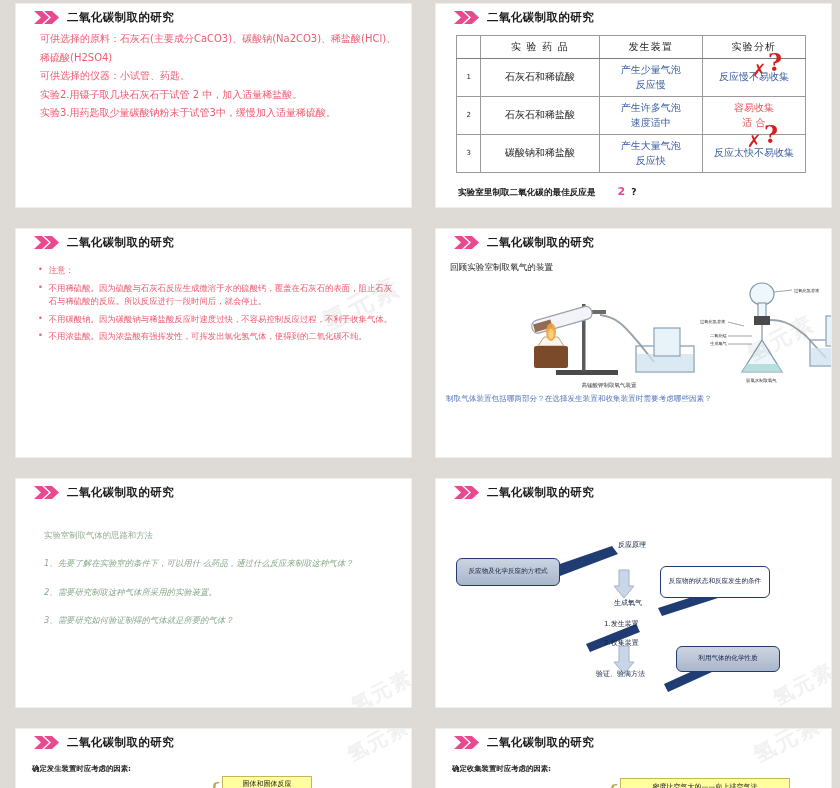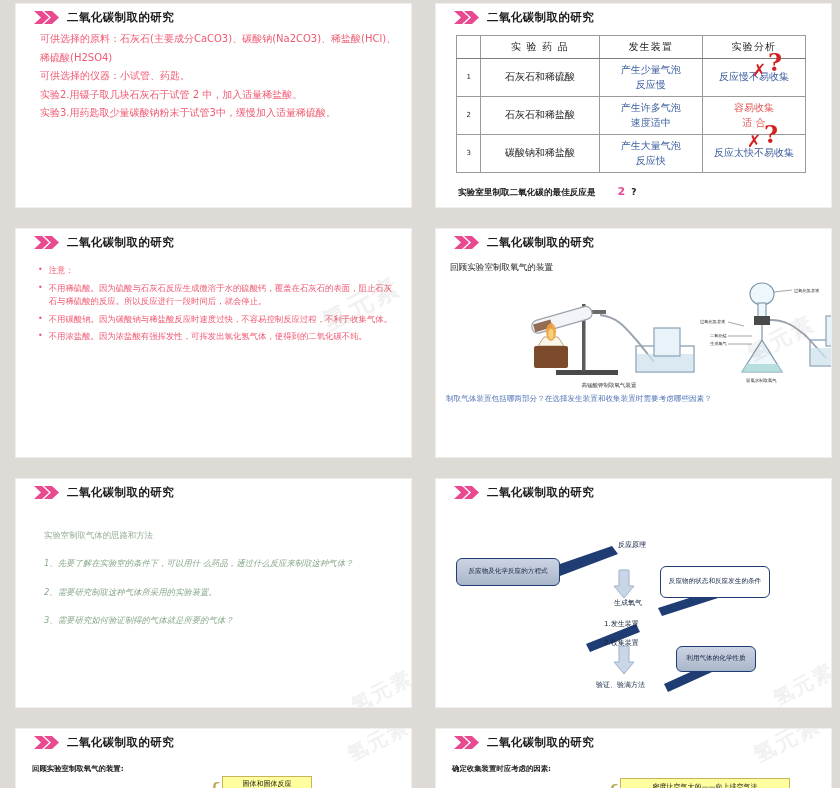--- a/index.html
+++ b/index.html
@@ -343,39 +343,39 @@
 
         <polygon points="183,142 193,142 193,158 198,158 188,170 178,158 183,158" fill="#c9d6e7" stroke="#9fb3cd" stroke-width="1"></polygon>
 
         <polygon points="228,180 272,160 276,168 232,188" fill="#1f3d73"></polygon>
       </svg>
 
       <span class="flbl" style="left:182px;top:36px;">反应原理</span>
       <span class="flbl" style="left:178px;top:94px;">生成氧气</span>
       <span class="flbl" style="left:168px;top:115px;">1.发生装置</span>
       <span class="flbl" style="left:168px;top:134px;">2.收集装置</span>
-      <span class="flbl" style="left:160px;top:176px;text-align:center;">验证、验满方法</span>
+      <span class="flbl" style="left:160px;top:165px;text-align:center;">验证、验满方法</span>
 
       <div class="cb fill" style="left:20px;top:54px;width:104px;height:28px;">反应物及化学反应的方程式</div>
       <div class="cb white" style="left:224px;top:62px;width:110px;height:32px;">反应物的状态和反应发生的条件</div>
-      <div class="cb fill" style="left:240px;top:142px;width:80px;height:26px;">利用气体的化学性质</div>
+      <div class="cb fill" style="left:240px;top:142px;width:104px;height:26px;">利用气体的化学性质</div>
 
       <div class="wm" style="right:-6px;bottom:-4px;font-size:20px;">氢元素</div>
     </div>
   </div>
 
   <div class="slide s7 s78">
     <div class="hdr">
       <svg class="chev" width="26" height="13" viewBox="0 0 26 13">
         <polygon points="0,0 8,0 15,6.5 8,13 0,13 7,6.5" fill="#e8498f"></polygon>
         <polygon points="10,0 18,0 25,6.5 18,13 10,13 17,6.5" fill="#e8498f"></polygon>
       </svg>
       <span class="hdr-title">二氧化碳制取的研究</span>
     </div>
-    <div class="sub">回顾实验室制取氧气的装置:</div>
+    <div class="sub">确定发生装置时应考虑的因素:</div>
 
     <div style="position:relative;height:60px;">
 
       <span class="brace" style="left:190px;top:6px;">{</span>
       <div class="ybox" style="left:206px;top:2px;width:90px;height:15px;">固体和固体反应</div>
 
     </div>
     <div class="wm" style="right:0px;top:-2px;font-size:20px;">氢元素</div>
   </div>
 

